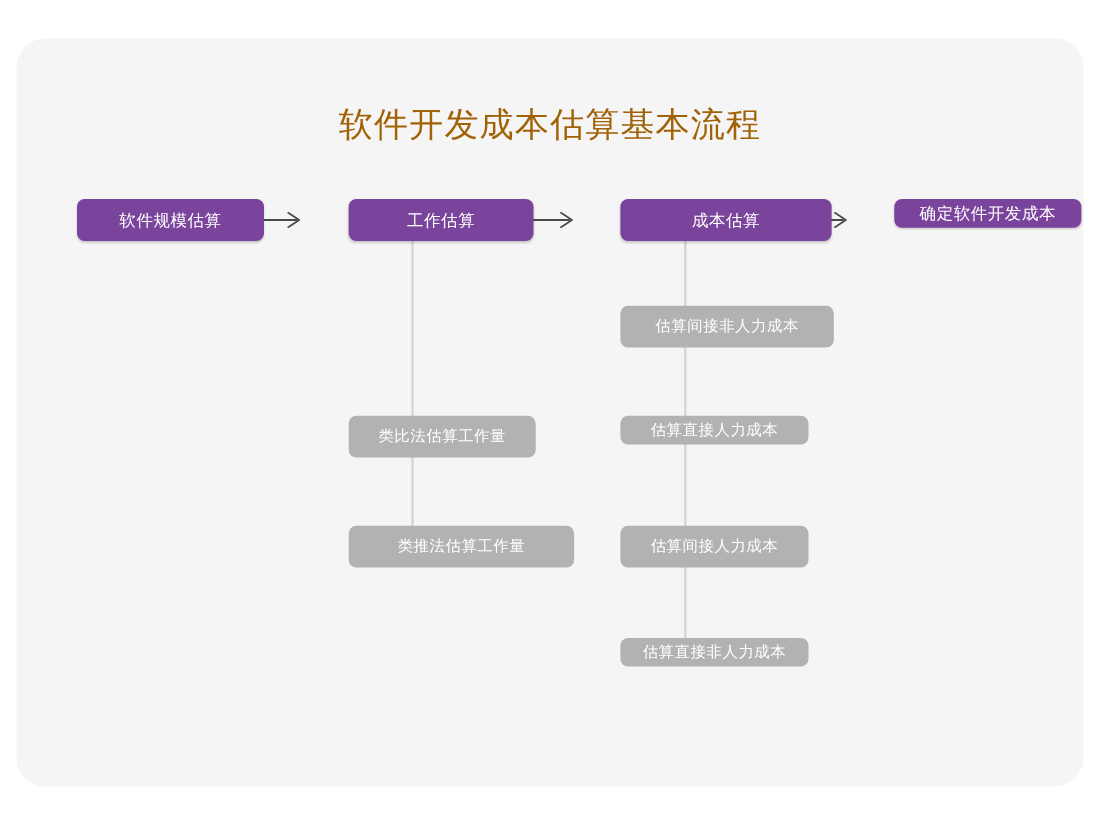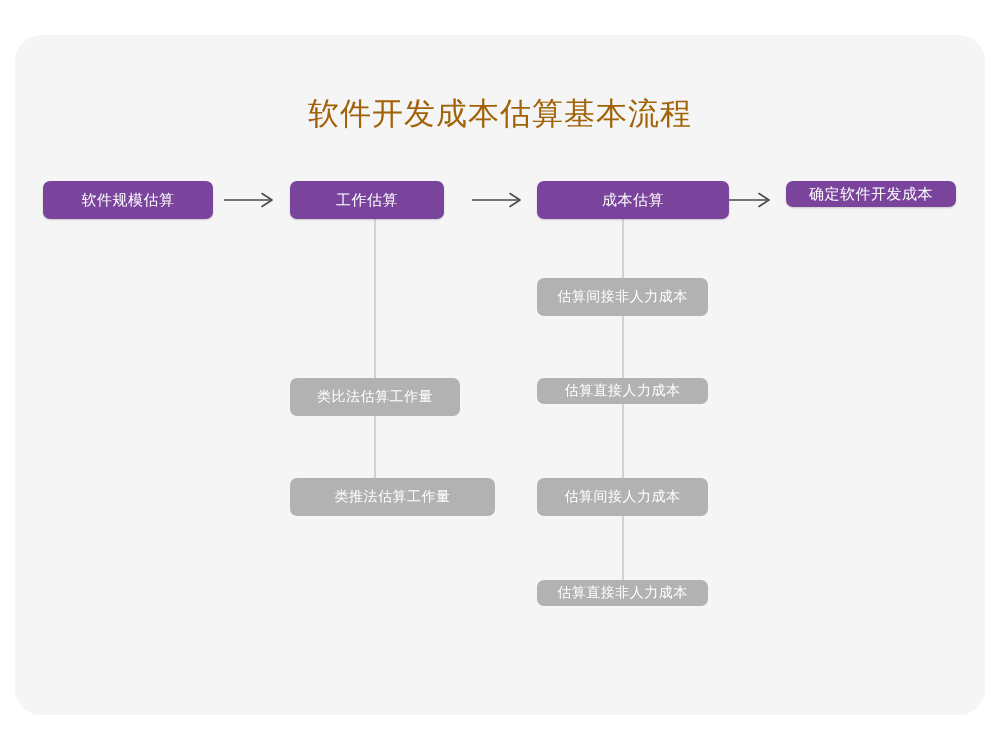--- a/index.html
+++ b/index.html
@@ -51,48 +51,49 @@
   .node {
     position: absolute;
     box-sizing: border-box;
     display: flex;
     align-items: center;
     justify-content: center;
     border-radius: 7px;
     color: #ffffff;
     white-space: nowrap;
     text-align: center;
+    margin-left: 27px;
   }
 
   .node.primary {
     background: #7b449c;
     box-shadow: 0 1px 2px rgba(0,0,0,0.18);
     font-size: 15px;
     letter-spacing: 0.5px;
   }
 
   .node.secondary {
     background: #b2b2b2;
     font-size: 14px;
     letter-spacing: 0.5px;
   }
 
   
   .stage-1 { left: 43px;  top: 181px; width: 170px; height: 38px; }
-  .stage-2 { left: 290px; top: 181px; width: 154px; height: 38px; }
+  .stage-2 { left: 290px; top: 181px; width: 168px; height: 38px; }
   .stage-3 { left: 537px; top: 181px; width: 192px; height: 38px; }
   .stage-4 { left: 786px; top: 181px; width: 170px; height: 26px; }
 
   
   .c2-1 { left: 290px; top: 278px; width: 170px; height: 38px; }
   .c2-2 { left: 290px; top: 378px; width: 170px; height: 38px; }
   .c2-3 { left: 290px; top: 478px; width: 205px; height: 38px; }
 
   
-  .c3-1 { left: 537px; top: 278px; width: 171px; height: 38px; }
+  .c3-1 { left: 537px; top: 278px; width: 194px; height: 38px; }
   .c3-2 { left: 537px; top: 378px; width: 171px; height: 26px; }
   .c3-3 { left: 537px; top: 478px; width: 171px; height: 38px; }
   .c3-4 { left: 537px; top: 580px; width: 171px; height: 26px; }
 
   
   .vline {
     position: absolute;
     width: 2px;
     background: #d2d2d2;
   }

